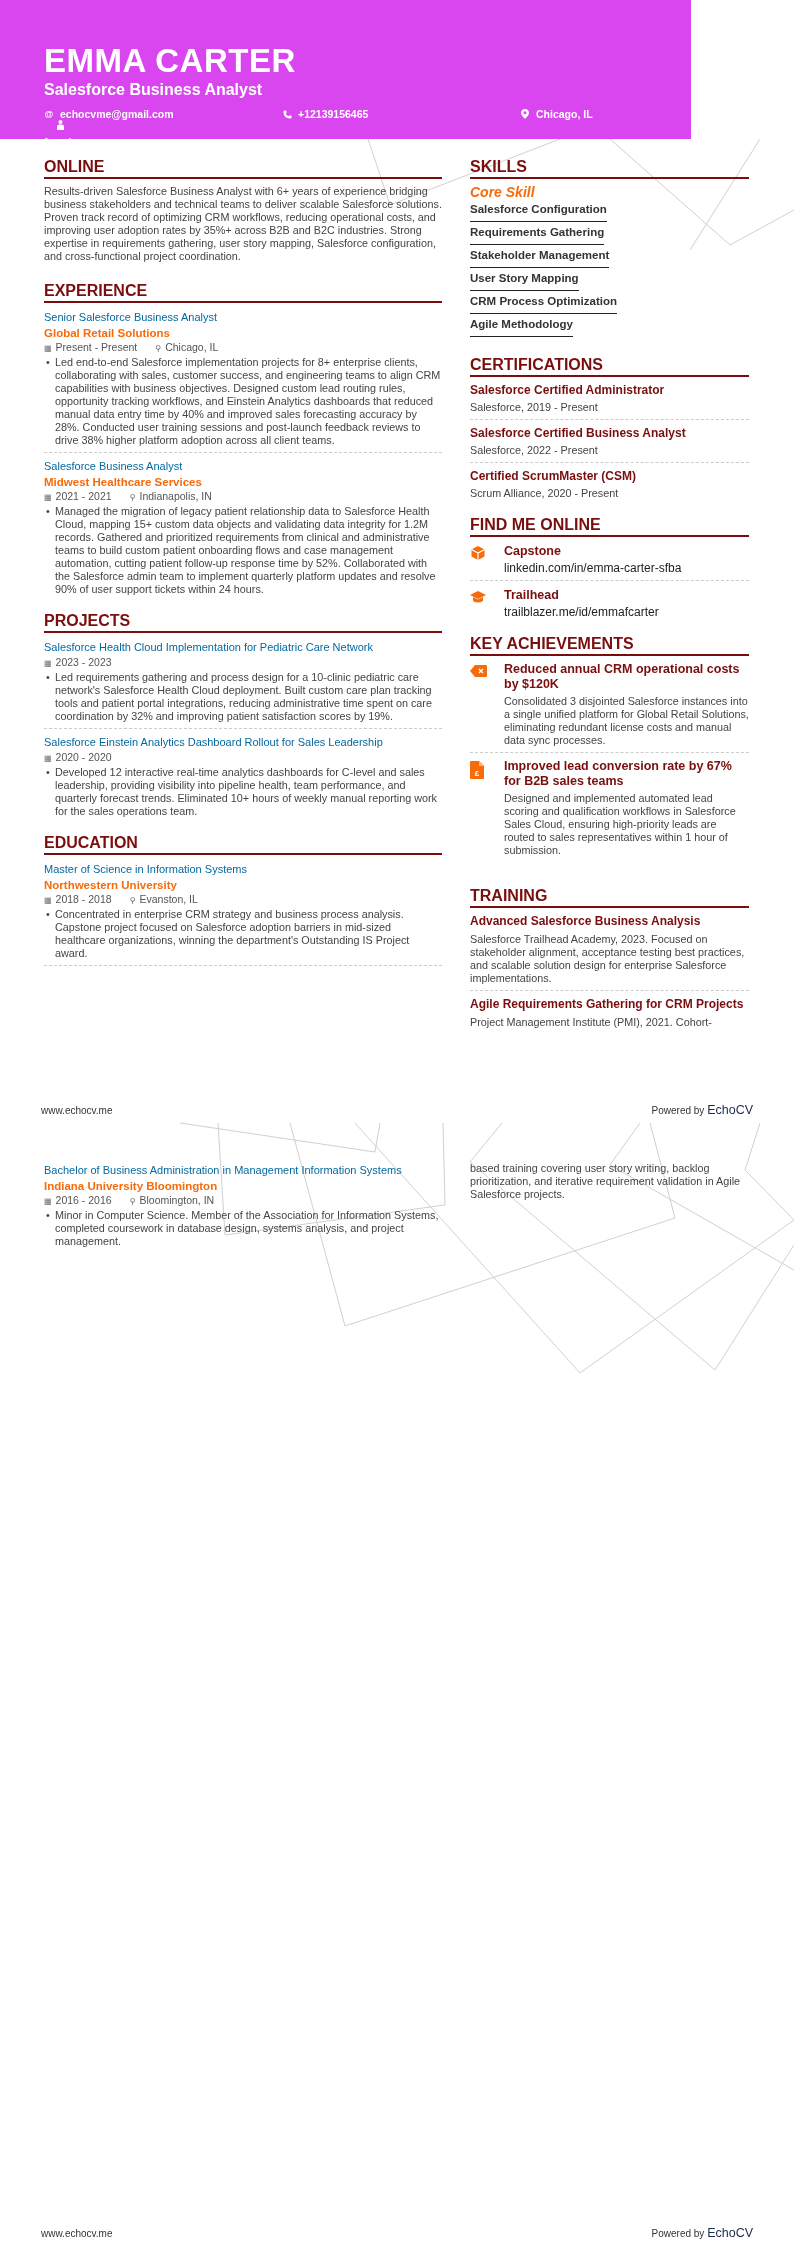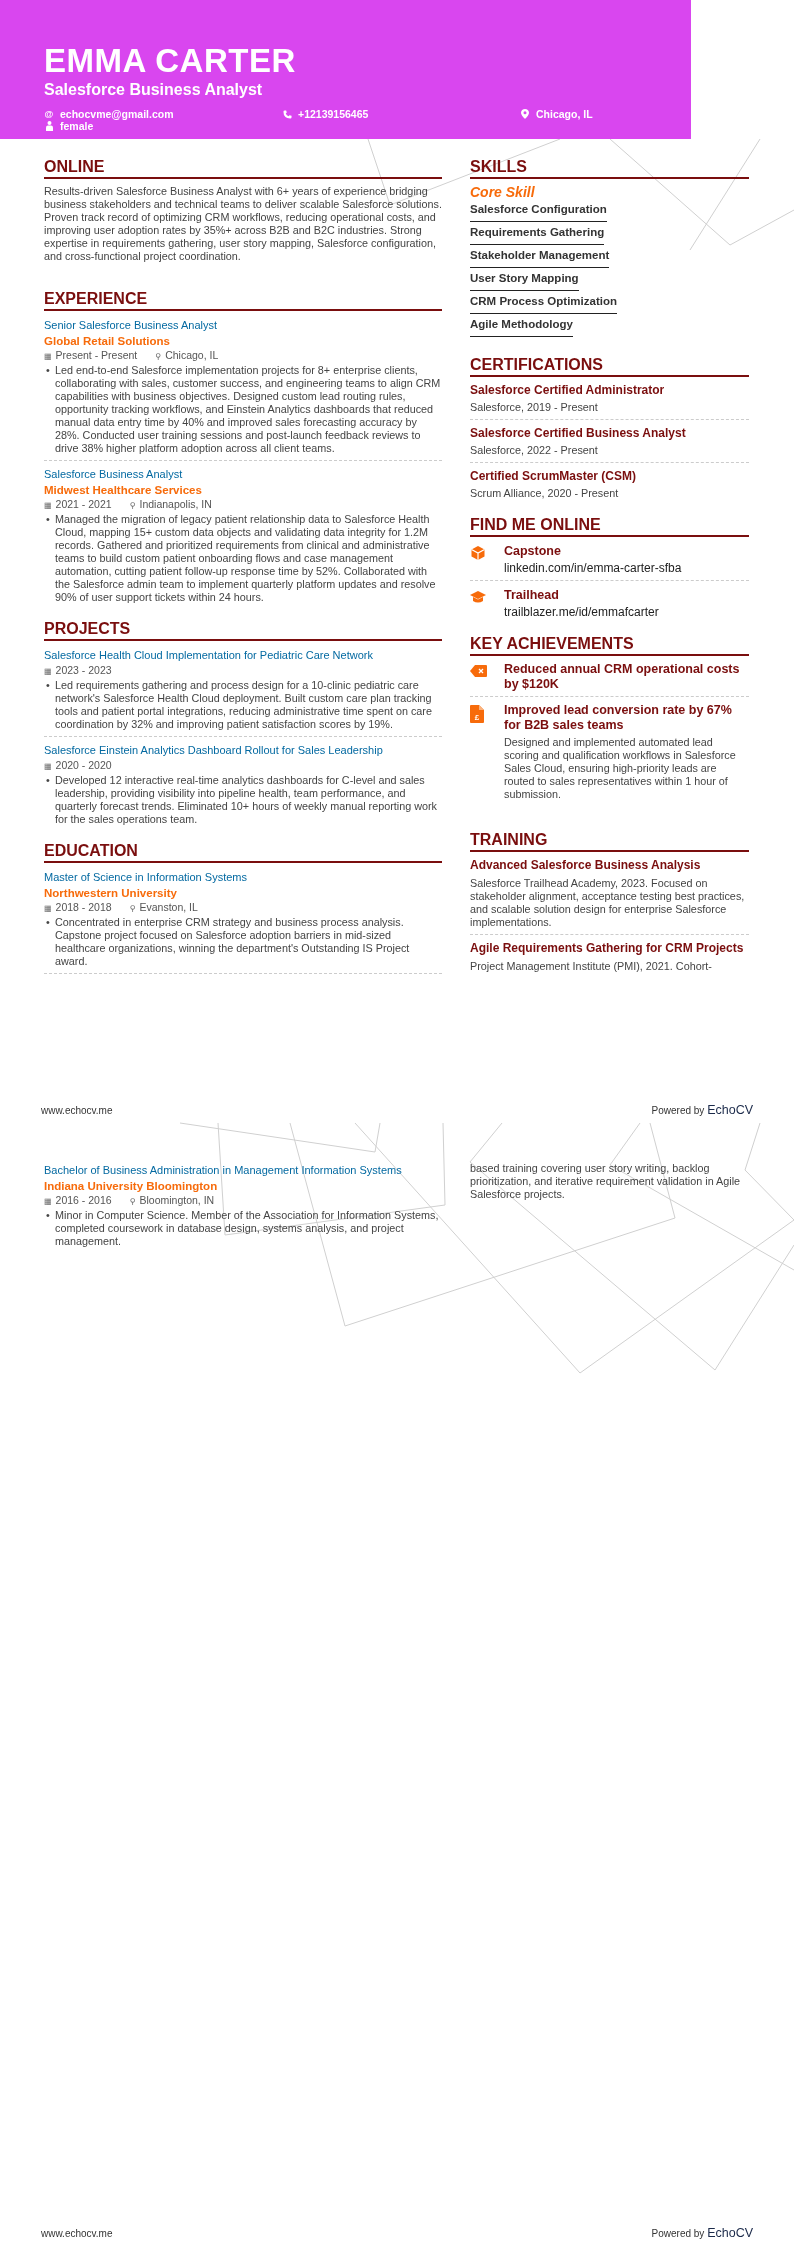--- a/index.html
+++ b/index.html
@@ -74,39 +74,39 @@
       <span>+12139156465</span>
     </div>
     <div class="contact" style="left:476px; top:2px;">
       <span class="ico">
         <svg width="8" height="10" viewBox="0 0 8 10">
             <path d="M4 0 C1.8 0 0 1.7 0 3.8 C0 6.5 4 10 4 10 C4 10 8 6.5 8 3.8 C8 1.7 6.2 0 4 0Z M4 5.3 A1.5 1.5 0 1 1 4 2.3 A1.5 1.5 0 1 1 4 5.3Z" fill="#fff"></path>
           </svg>
       </span>
       <span>Chicago, IL</span>
     </div>
-    <div class="contact" style="left:0; top:14px;">
+    <div class="contact" style="left:0; top:14px;flex-direction:column;">
       <span class="ico">
         <svg width="7" height="10" viewBox="0 0 7 10">
             <circle cx="3.5" cy="2" r="2" fill="#fff"></circle>
             <path d="M0 10 L0 6.5 Q0 4.5 2 4.5 L5 4.5 Q7 4.5 7 6.5 L7 10Z" fill="#fff"></path>
           </svg>
       </span>
       <span>female</span>
     </div>
   </div>
 </div>
 
 <div class="col-left" style="top:157px;">
   <div>
     <div class="sec-title">ONLINE</div>
     <div class="para">Results-driven Salesforce Business Analyst with 6+ years of experience bridging business stakeholders and technical teams to deliver scalable Salesforce solutions. Proven track record of optimizing CRM workflows, reducing operational costs, and improving user adoption rates by 35%+ across B2B and B2C industries. Strong expertise in requirements gathering, user story mapping, Salesforce configuration, and cross-functional project coordination.</div>
   </div>
 
-  <div style="margin-top:26px;">
+  <div style="margin-top:18px;">
     <div class="sec-title">EXPERIENCE</div>
     <div class="item">
       <div class="item-title">Senior Salesforce Business Analyst</div>
       <div class="item-org">Global Retail Solutions</div>
       <div class="meta">
         <span><span class="ic">▦</span><span>Present - Present</span></span>
         <span><span class="ic">⚲</span><span>Chicago, IL</span></span>
       </div>
       <div class="bullet">Led end-to-end Salesforce implementation projects for 8+ enterprise clients, collaborating with sales, customer success, and engineering teams to align CRM capabilities with business objectives. Designed custom lead routing rules, opportunity tracking workflows, and Einstein Analytics dashboards that reduced manual data entry time by 40% and improved sales forecasting accuracy by 28%. Conducted user training sessions and post-launch feedback reviews to drive 38% higher platform adoption across all client teams.</div>
     </div>
@@ -213,20 +213,21 @@
     <div class="sec-title">KEY ACHIEVEMENTS</div>
     <div class="cert row-ico">
       <div class="icbox">
         <svg width="18" height="14" viewBox="0 0 18 14">
             <path d="M5 1 L16 1 Q17 1 17 2 L17 12 Q17 13 16 13 L5 13 L0 7Z" fill="#f76b0b"></path>
             <path d="M9 5 L13 9 M13 5 L9 9" stroke="#fff" stroke-width="1.3"></path>
           </svg>
       </div>
       <div class="body">
         <div class="ach-title">Reduced annual CRM operational costs by $120K</div>
+        <div class="ach-desc">Consolidated 3 disjointed Salesforce instances into a single unified platform for Global Retail Solutions, eliminating redundant license costs and manual data sync processes.</div>
       </div>
     </div>
     <div class="cert last row-ico">
       <div class="icbox">
         <svg width="14" height="18" viewBox="0 0 14 18">
             <path d="M1 0 L9 0 L14 5 L14 17 Q14 18 13 18 L1 18 Q0 18 0 17 L0 1 Q0 0 1 0Z" fill="#f76b0b"></path>
             <path d="M9 0 L9 5 L14 5" fill="#fbb37e"></path>
             <text x="7" y="15" text-anchor="middle" font-size="8" fill="#fff" font-family="Liberation Sans, sans-serif" font-weight="bold">£</text>
           </svg>
       </div>

